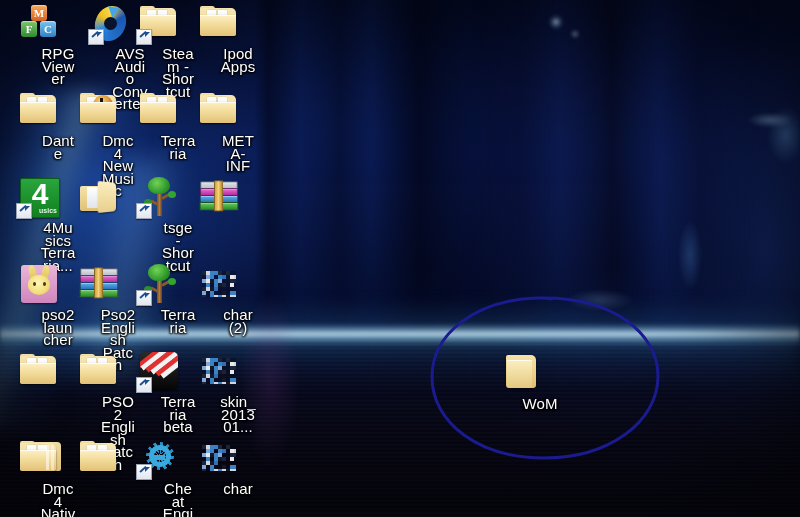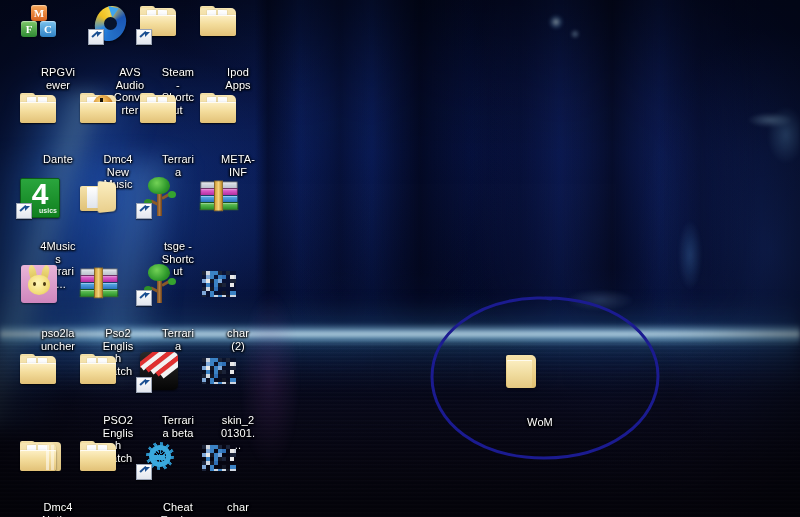--- a/index.html
+++ b/index.html
@@ -135,22 +135,22 @@
     text-align: center;
     cursor: default;
   }
   .icon .glyph {
     width: 48px;
     height: 44px;
     margin: 0 auto;
     position: relative;
   }
   .icon .caption {
-    margin-top: 20px;
-    font-size: 11px;
+    margin-top: 2px;
+    font-size: 15px;
     line-height: 12.5px;
     color: #ffffff;
     text-shadow: 0 0 3px #000, 1px 1px 2px #000, -1px 1px 2px #000;
     word-wrap: break-word;
     letter-spacing: 0.1px;
     padding-left: 40px;
   }
 
   
   .fld { position:absolute; left:6px; top:4px; width:38px; height:32px; }

